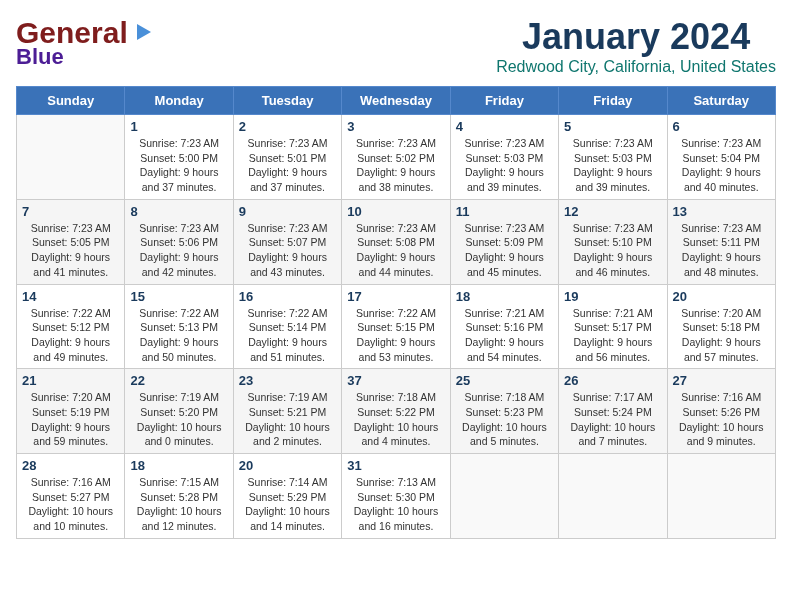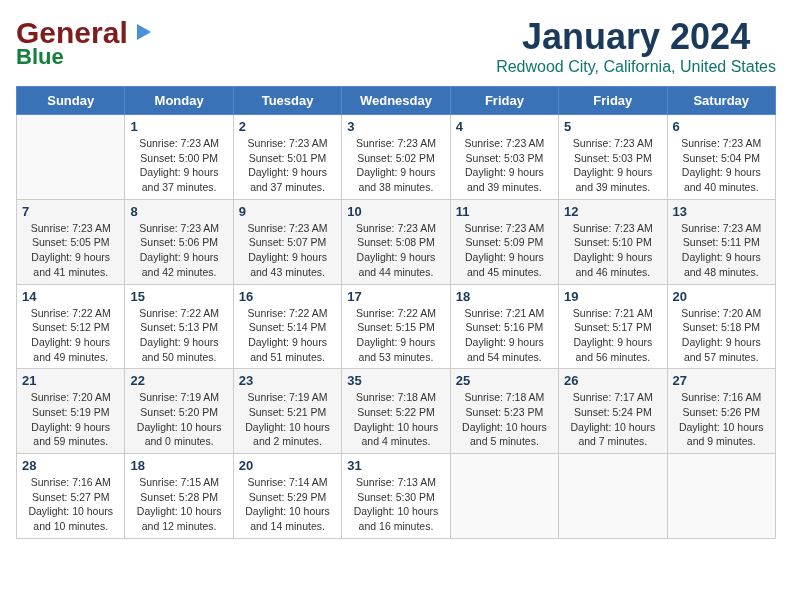--- a/index.html
+++ b/index.html
@@ -79,21 +79,21 @@
 <body>
 
 <div class="header">
   <div class="logo">
     <div style="display:flex;align-items:center;">
       <span style="font-size:30px;font-weight:bold;color:#7f1d1d;">General</span>
       <svg width="22" height="22" viewBox="0 0 22 22" style="margin:0 1px;">
         <polygon points="8,18 22,10 8,2" fill="#4a90d9"></polygon>
       </svg>
     </div>
-    <span style="font-size:22px;font-weight:bold;color:#15803d;margin-top:-6px;">Blue</span>
+    <span style="font-size:22px;font-weight:bold;color:#4c1d95;margin-top:-6px;">Blue</span>
   </div>
   <div class="title-block">
     <div class="month-title">January 2024</div>
     <div class="location-title">Redwood City, California, United States</div>
   </div>
 </div>
 
 <table>
   <thead>
     <tr>
@@ -201,21 +201,21 @@
         </td>
         <td>
           <span class="day-number">22</span>
           <div class="day-info">Sunrise: 7:19 AM<br>Sunset: 5:20 PM<br>Daylight: 10 hours<br>and 0 minutes.</div>
         </td>
         <td>
           <span class="day-number">23</span>
           <div class="day-info">Sunrise: 7:19 AM<br>Sunset: 5:21 PM<br>Daylight: 10 hours<br>and 2 minutes.</div>
         </td>
         <td>
-          <span class="day-number">35</span>
+          <span class="day-number">37</span>
           <div class="day-info">Sunrise: 7:18 AM<br>Sunset: 5:22 PM<br>Daylight: 10 hours<br>and 4 minutes.</div>
         </td>
         <td>
           <span class="day-number">25</span>
           <div class="day-info">Sunrise: 7:18 AM<br>Sunset: 5:23 PM<br>Daylight: 10 hours<br>and 5 minutes.</div>
         </td>
         <td>
           <span class="day-number">26</span>
           <div class="day-info">Sunrise: 7:17 AM<br>Sunset: 5:24 PM<br>Daylight: 10 hours<br>and 7 minutes.</div>
         </td>

